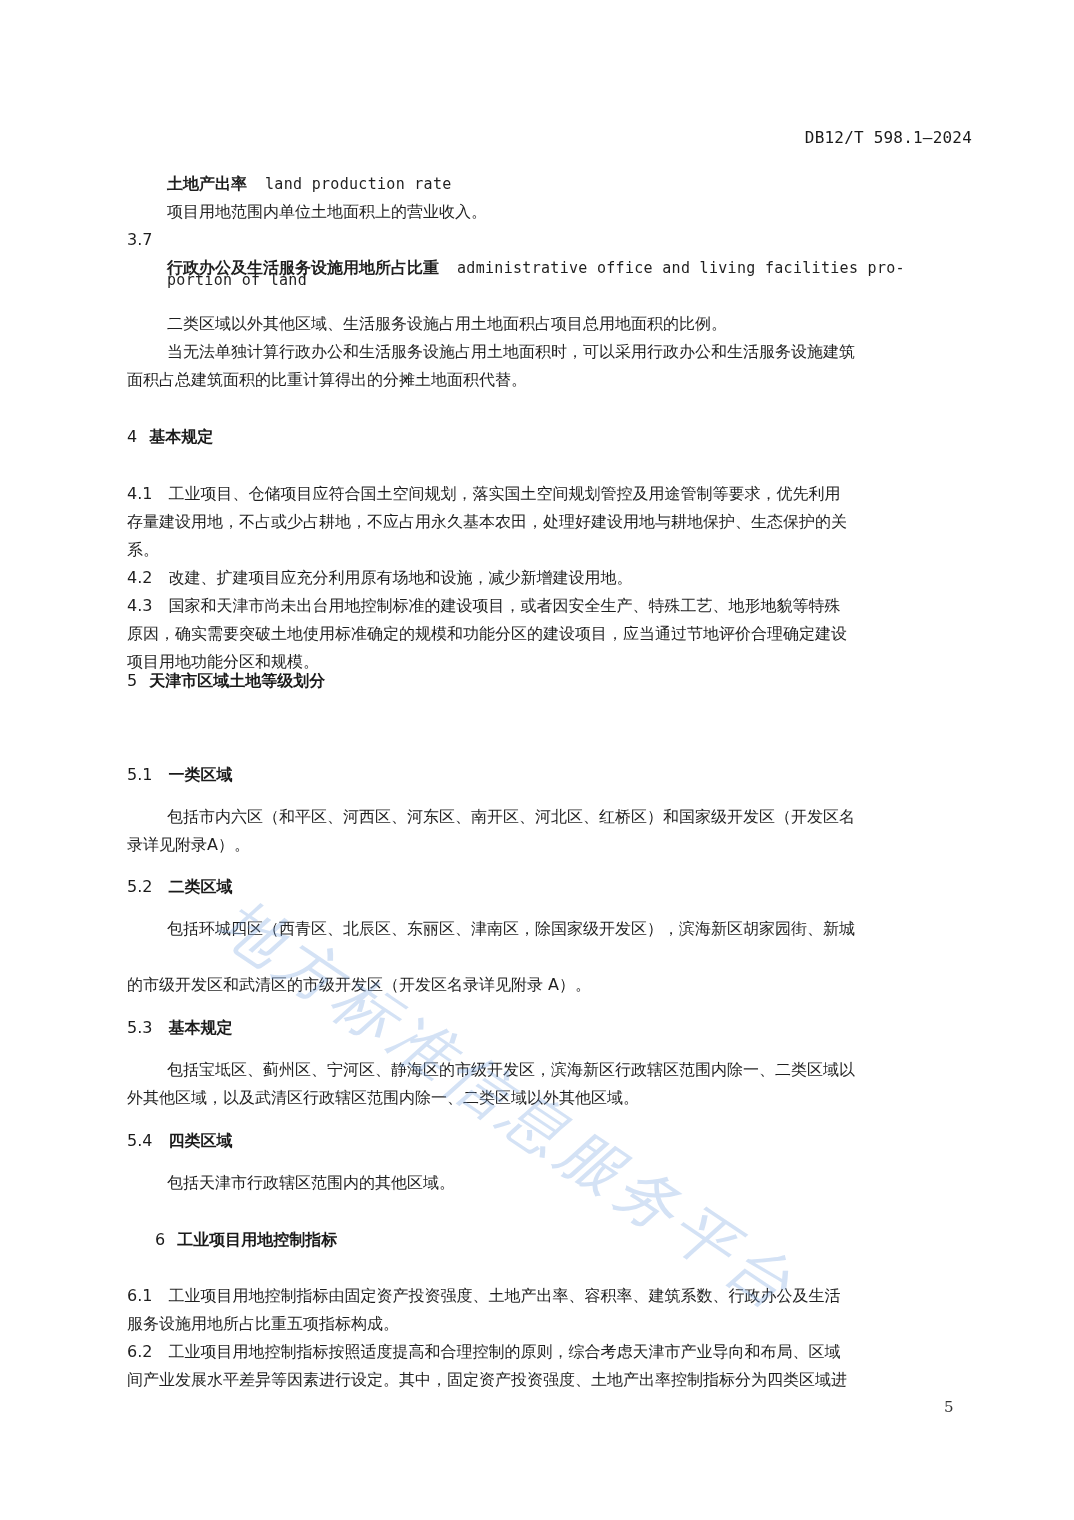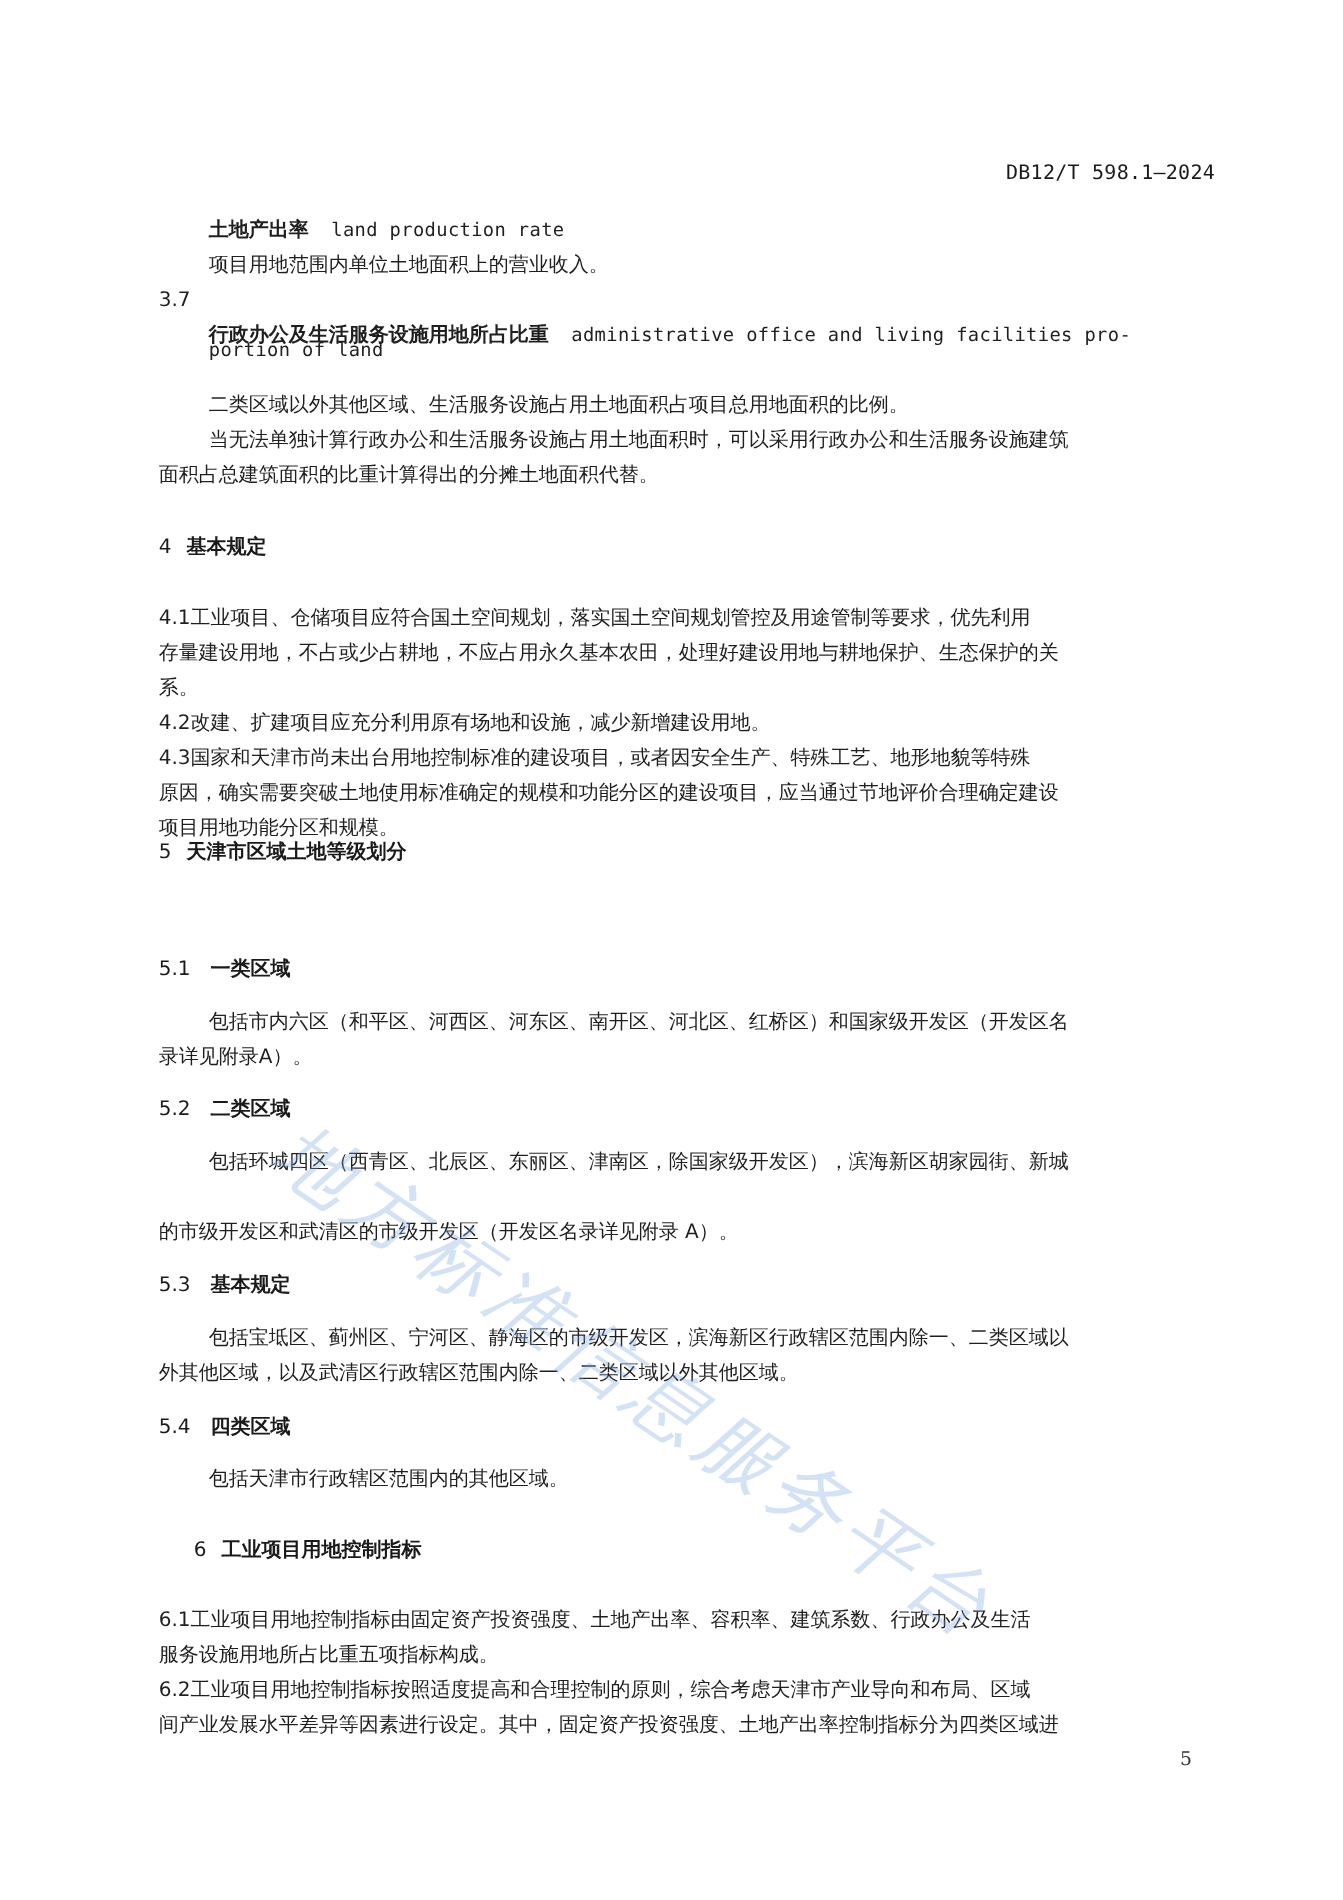--- a/index.html
+++ b/index.html
@@ -63,20 +63,21 @@
     .heading .num {
       font-weight: normal;
       display: inline-block;
       margin-right: 12px;
     }
     .subhead .num {
       margin-right: 16px;
     }
     .clause-num {
       display: inline-block;
+      margin-right: 16px;
     }
     .page-num {
       position: absolute;
       top: 1398px;
       left: 944px;
       font-family: "DejaVu Serif", "Liberation Serif", serif;
       font-size: 15px;
       color: #333;
     }
     .watermark {

